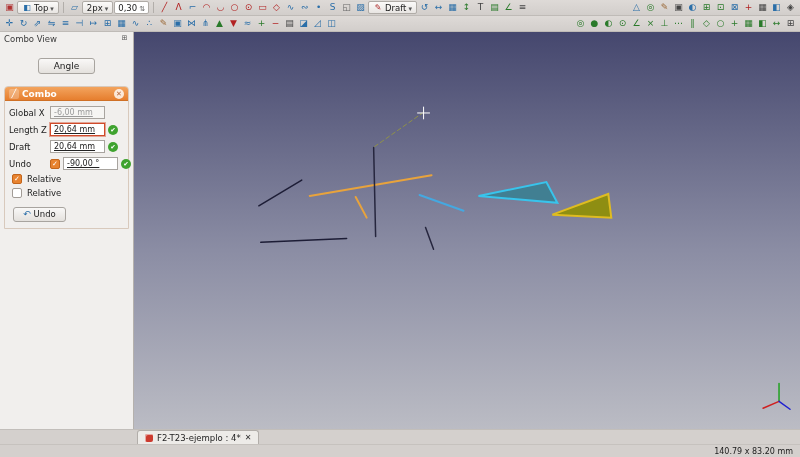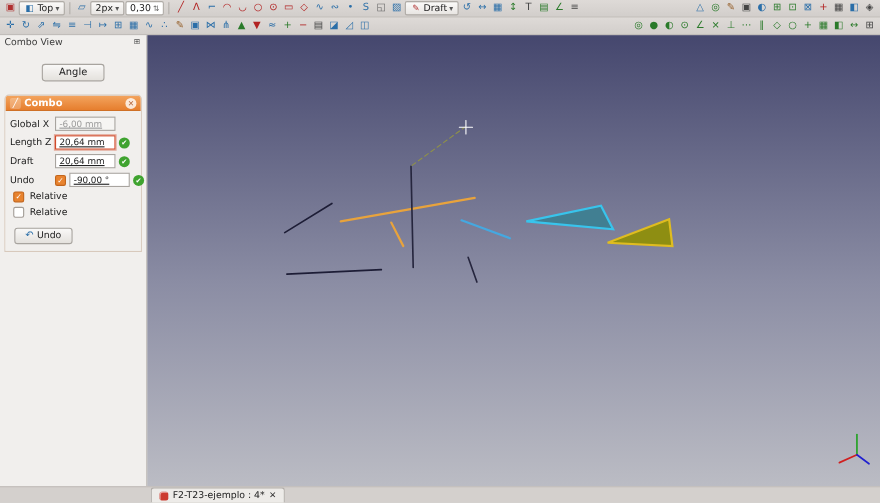--- a/index.html
+++ b/index.html
@@ -290,14 +290,17 @@
   </div>
 
   <div class="tabbar">
     <div class="doc-tab">
       <span class="doc-ic"></span>
       <span>F2-T23-ejemplo : 4*</span>
       <span class="doc-close">✕</span>
     </div>
   </div>
 
+  <div class="statusbar">
+    <span>140.79 x 83.20 mm</span>
+  </div>
 
 </div>
 
 </body></html>

